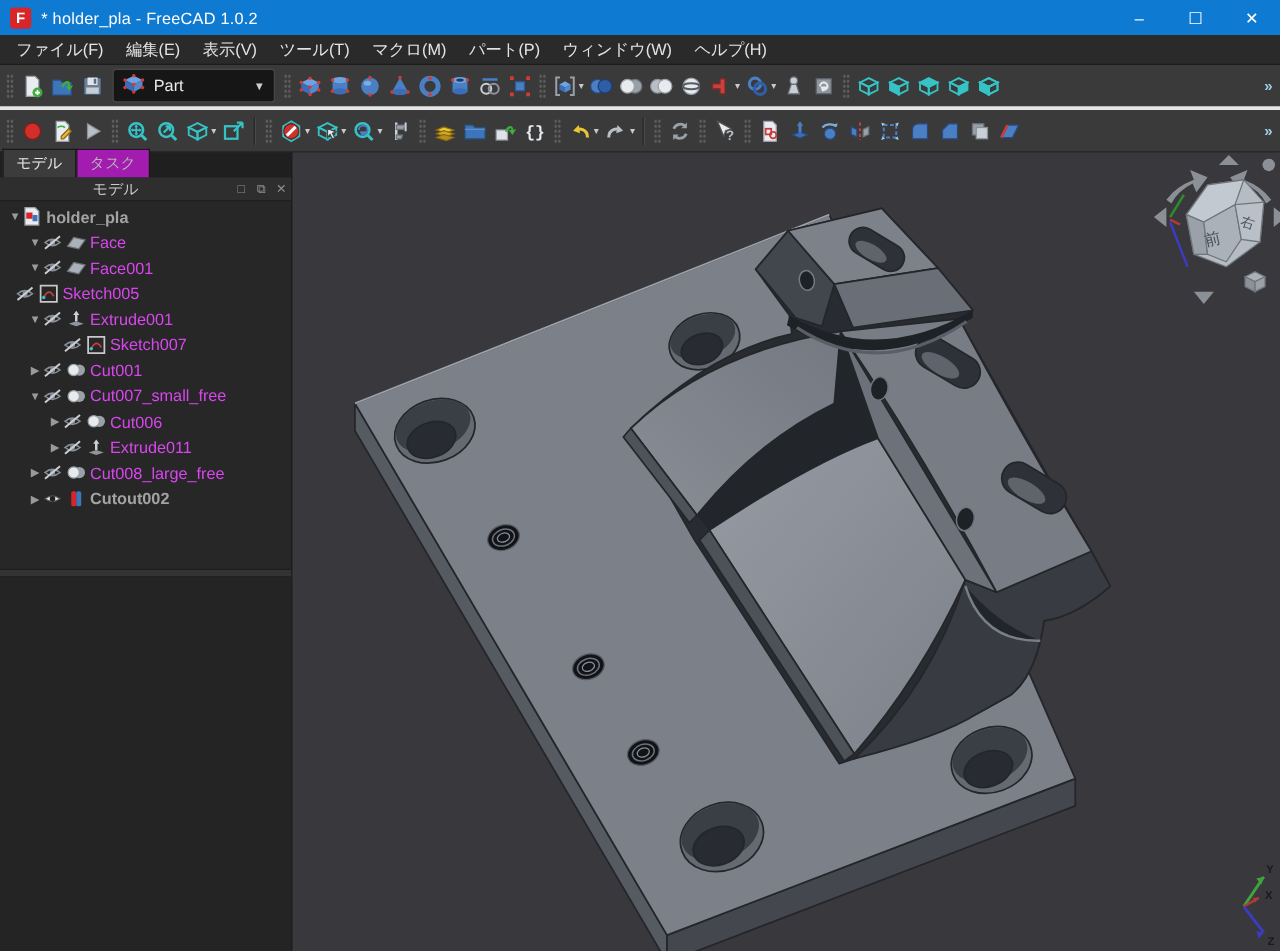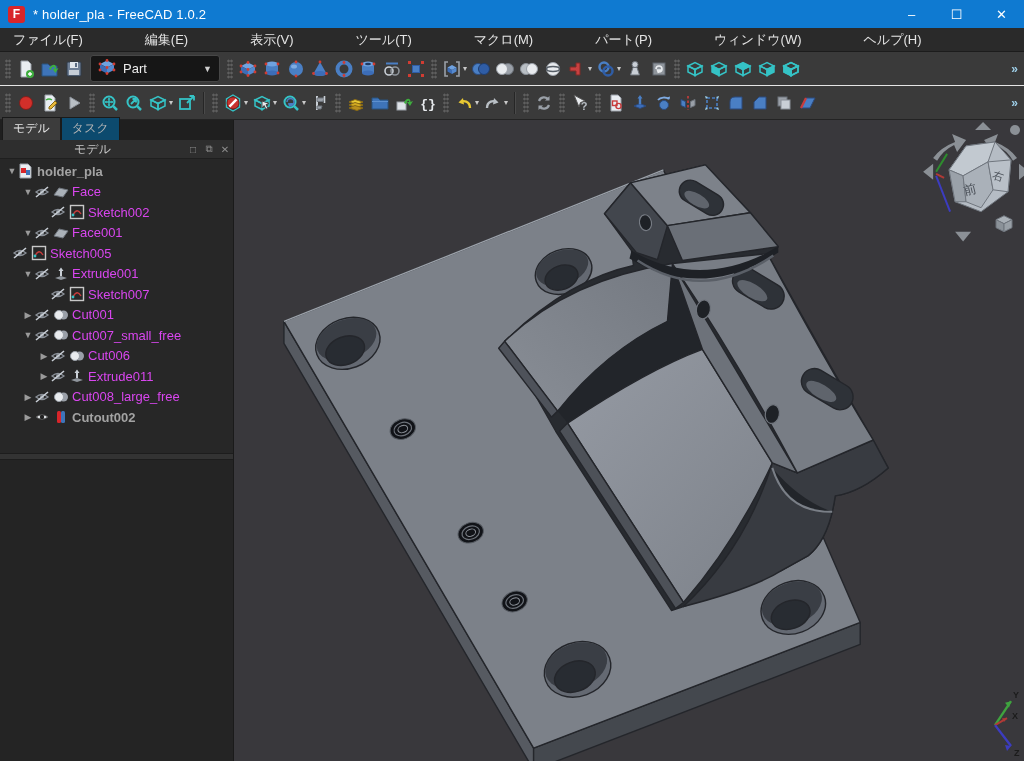--- a/index.html
+++ b/index.html
@@ -10,46 +10,46 @@
   
   .titlebar{height:28px;background:#0f7ad1;display:flex;align-items:center;color:#fff;flex:0 0 auto;}
   .appicon{width:17px;height:17px;margin:0 8px 0 8px;background:#d8252a;border-radius:3px;
            display:flex;align-items:center;justify-content:center;font-weight:bold;font-size:12px;color:#fff;}
   .wtitle{font-size:13px;letter-spacing:.2px;text-align:right;}
   .winbtns{margin-left:auto;display:flex;height:100%;}
   .winbtn{width:45px;height:100%;display:flex;align-items:center;justify-content:center;font-size:13px;color:#fff;}
 
   
   .menubar{height:23px;background:#2a2a2a;display:flex;align-items:center;padding-left:4px;flex:0 0 auto;
-           border-bottom:1px solid #1c1c1c;gap:44px;}
+           border-bottom:1px solid #1c1c1c;}
   .menuitem{color:#e4e4e4;font-size:13px;padding:2px 9px;}
 
   
   .toolbar{background:#3a3a3a;display:flex;align-items:center;padding:0 2px;flex:0 0 auto;}
-  .tb1{height:33px;border-bottom:1px solid #e5e5e5;}
+  .tb1{height:33px;border-bottom:3px solid #e5e5e5;}
   .tb2{height:33px;border-bottom:1px solid #232323;}
   .tbhandle{width:6px;height:20px;margin:0 3px;
     background-image:radial-gradient(#5f5f5f 1px,transparent 1.2px);
     background-size:3px 4px;flex:0 0 auto;}
   .tbsep{width:1px;height:22px;background:#262626;border-right:1px solid #4a4a4a;margin:0 4px;flex:0 0 auto;}
   .tbbtn{height:28px;display:flex;align-items:center;justify-content:center;border-radius:3px;
          padding:0 2px;flex:0 0 auto;}
   .tbbtn svg{display:block;}
   .caret{font-size:8px;color:#c9c9c9;margin-left:1px;}
   .overflow{margin-left:auto;color:#9ecfe8;font-size:12px;font-weight:bold;padding:0 4px;}
   .combo{height:25px;background:#161616;border:1px solid #474747;border-radius:3px;display:flex;
          align-items:center;width:128px;margin:0 4px;color:#ececec;font-size:13px;}
   .combo .cbicon{margin:0 6px 0 6px;}
   .combo .cbcaret{margin-left:auto;margin-right:7px;color:#cfcfcf;font-size:9px;}
 
   
   .main{flex:1;display:flex;min-height:0;}
   .sidepanel{width:233px;background:#272727;display:flex;flex-direction:column;border-right:1px solid #1a1a1a;}
   .paneltabs{height:20px;background:#1f1f1f;display:flex;align-items:flex-end;padding-left:2px;}
-  .ptab{font-size:12px;padding:2px 10px 3px;color:#b5b5b5;background:#0c4a6e;border:1px solid #1a1a1a;border-bottom:none;}
+  .ptab{font-size:12px;padding:2px 10px 3px;color:#b5b5b5;background:#a21caf;border:1px solid #1a1a1a;border-bottom:none;}
   .ptab.active{background:#3c3c3c;color:#e8e8e8;}
   .paneltitle{height:18px;display:flex;align-items:center;background:#2e2e2e;border-bottom:1px solid #1f1f1f;}
   .ptitle-text{flex:1;text-align:center;color:#c9c9c9;font-size:12px;}
   .ptool{color:#8d8d8d;font-size:10px;width:16px;text-align:center;}
   .treearea{height:292px;overflow:hidden;padding-top:2px;}
   .treerow{height:20.5px;display:flex;align-items:center;white-space:nowrap;}
   .tcaret{width:12px;text-align:center;color:#9a9a9a;font-size:9px;flex:0 0 auto;}
   .ticon{width:17px;height:16px;flex:0 0 auto;margin-right:2px;}
   .tlabel{color:#d946ef;font-size:13px;}
   .tlabel.bold{font-weight:bold;color:#a3a3a3;}
@@ -529,34 +529,20 @@
             <span class="ticon"><svg width="16" height="16" viewBox="0 0 16 16">
                 <path d="M2,8 Q8,3 14,8 Q8,13 2,8 Z" fill="none" stroke="#8a9098" stroke-width="1.3"></path>
                 <circle cx="8" cy="8" r="2" fill="#8a9098"></circle>
                 <line x1="2" y1="13" x2="14" y2="3" stroke="#c9cfd6" stroke-width="1.6"></line>
               </svg></span>
             <span class="ticon"><svg width="16" height="16" viewBox="0 0 16 16">
                 <path d="M1,11 L6,4 15,6 10,13 Z" fill="#aab1b8" stroke="#6d737b"></path>
               </svg></span>
             <span class="tlabel">Face</span>
           </div>
-          <div class="treerow" style="padding-left: 38px;">
-            <span class="tcaret"></span>
-            <span class="ticon"><svg width="16" height="16" viewBox="0 0 16 16">
-                <path d="M2,8 Q8,3 14,8 Q8,13 2,8 Z" fill="none" stroke="#8a9098" stroke-width="1.3"></path>
-                <circle cx="8" cy="8" r="2" fill="#8a9098"></circle>
-                <line x1="2" y1="13" x2="14" y2="3" stroke="#c9cfd6" stroke-width="1.6"></line>
-              </svg></span>
-            <span class="ticon"><svg width="16" height="16" viewBox="0 0 16 16">
-                <rect x="1.5" y="1.5" width="13" height="13" fill="none" stroke="#c8c8c8" stroke-width="1.4"></rect>
-                <path d="M4,11 Q8,3 12,10" fill="none" stroke="#c83c3c" stroke-width="1.4"></path>
-                <circle cx="4" cy="11" r="1.4" fill="#35c3c6"></circle>
-              </svg></span>
-            <span class="tlabel">Sketch002</span>
-          </div>
           <div class="treerow" style="padding-left: 22px;">
             <span class="tcaret">▼</span>
             <span class="ticon"><svg width="16" height="16" viewBox="0 0 16 16">
                 <path d="M2,8 Q8,3 14,8 Q8,13 2,8 Z" fill="none" stroke="#8a9098" stroke-width="1.3"></path>
                 <circle cx="8" cy="8" r="2" fill="#8a9098"></circle>
                 <line x1="2" y1="13" x2="14" y2="3" stroke="#c9cfd6" stroke-width="1.6"></line>
               </svg></span>
             <span class="ticon"><svg width="16" height="16" viewBox="0 0 16 16">
                 <path d="M1,11 L6,4 15,6 10,13 Z" fill="#aab1b8" stroke="#6d737b"></path>
               </svg></span>

